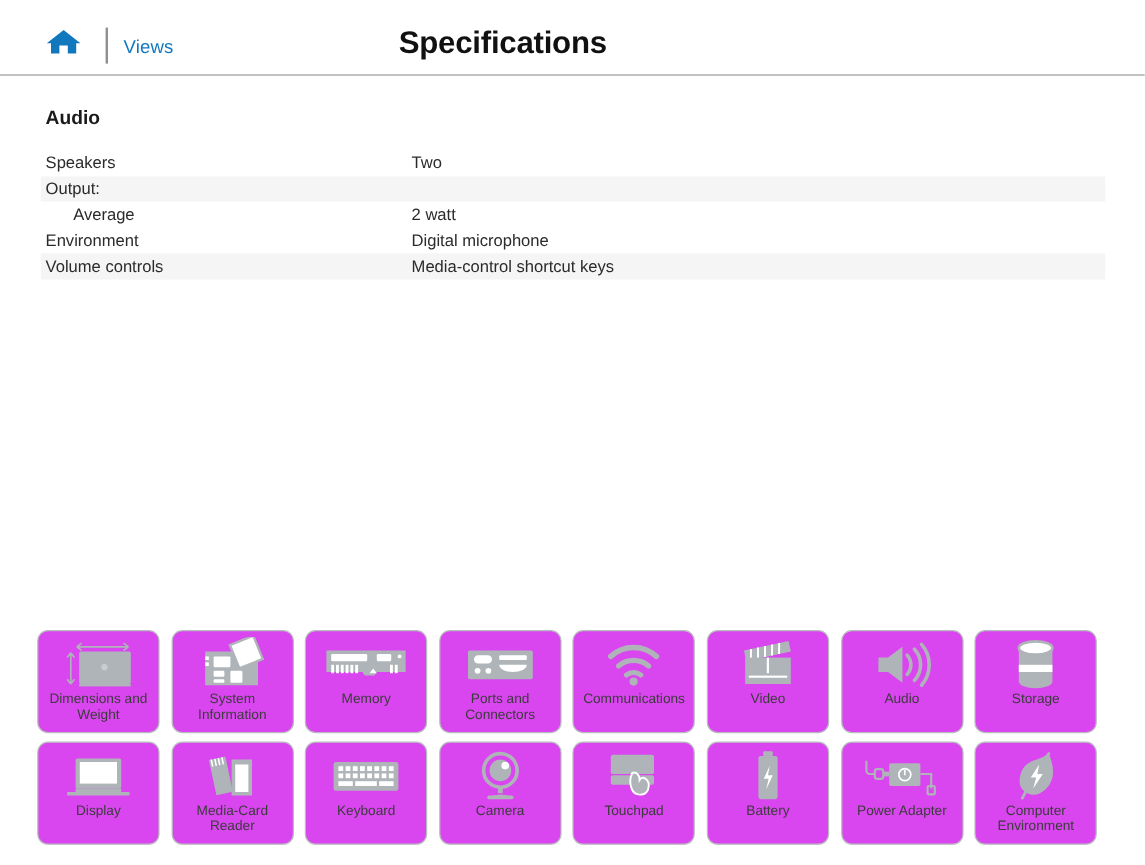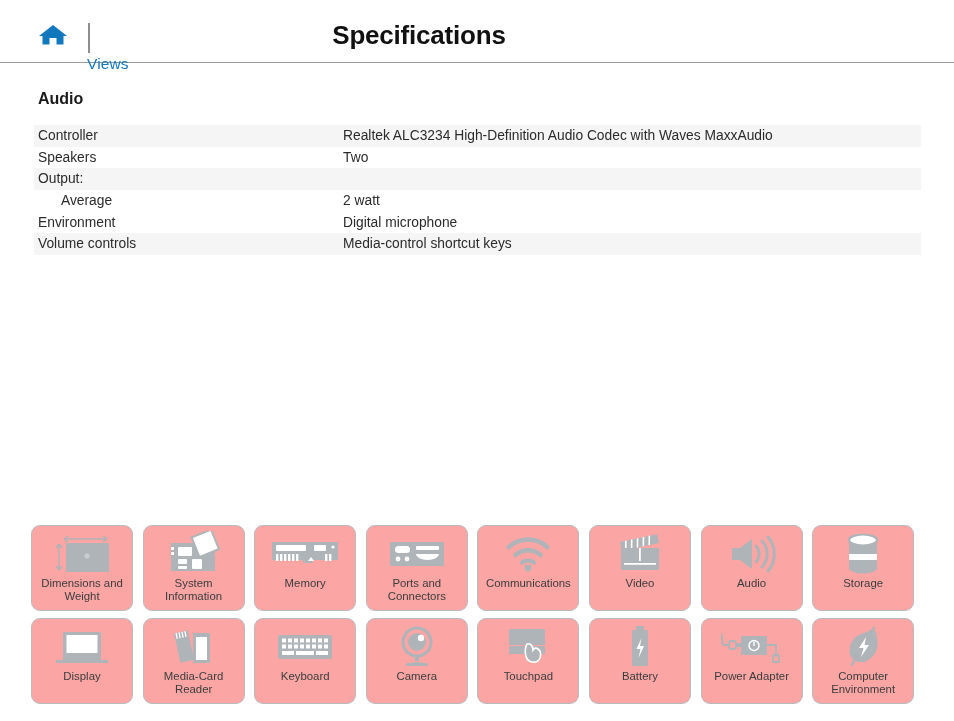--- a/index.html
+++ b/index.html
@@ -34,28 +34,27 @@
   #header-sep {
     position: absolute;
     left: 88px;
     top: 23px;
     width: 2px;
     height: 30px;
     background: #8f8f8f;
   }
   #views-link {
     position: absolute;
-    left: 87px;
+    left: 103px;
     top: 31px;
     font-size: 15.5px;
     color: #1278be;
     letter-spacing: 0.1px;
     cursor: pointer;
     white-space: nowrap;
-    margin-top: 24px;
   }
   #page-title {
     position: absolute;
     left: 0;
     top: 20px;
     width: 838px;
     text-align: center;
     font-size: 26px;
     font-weight: bold;
     color: #111111;
@@ -114,21 +113,21 @@
   .tile-row {
     display: flex;
     gap: 9.6px;
     margin-bottom: 7px;
   }
   .tile {
     width: 102px;
     height: 86px;
     border: 1.4px solid #b9bcbe;
     border-radius: 9px;
-    background: #fca5a5;
+    background: #d946ef;
     display: flex;
     flex-direction: column;
     align-items: center;
     justify-content: flex-start;
     cursor: pointer;
     padding-top: 5px;
     overflow: hidden;
   }
   .tile-icon {
     height: 46px;
@@ -163,24 +162,20 @@
   <div id="header-sep"></div>
 
   <div id="views-link">Views</div>
 
   <div id="page-title">Specifications</div>
 </div>
 
 <div id="spec-section">
   <div id="section-heading">Audio</div>
   <div id="spec-table">
-      <div class="spec-row striped">
-        <div class="spec-label">Controller</div>
-        <div class="spec-value">Realtek ALC3234 High-Definition Audio Codec with Waves MaxxAudio</div>
-      </div>
       <div class="spec-row">
         <div class="spec-label">Speakers</div>
         <div class="spec-value">Two</div>
       </div>
       <div class="spec-row striped">
         <div class="spec-label">Output:</div>
         <div class="spec-value"></div>
       </div>
       <div class="spec-row">
         <div class="spec-label indent">Average</div>

